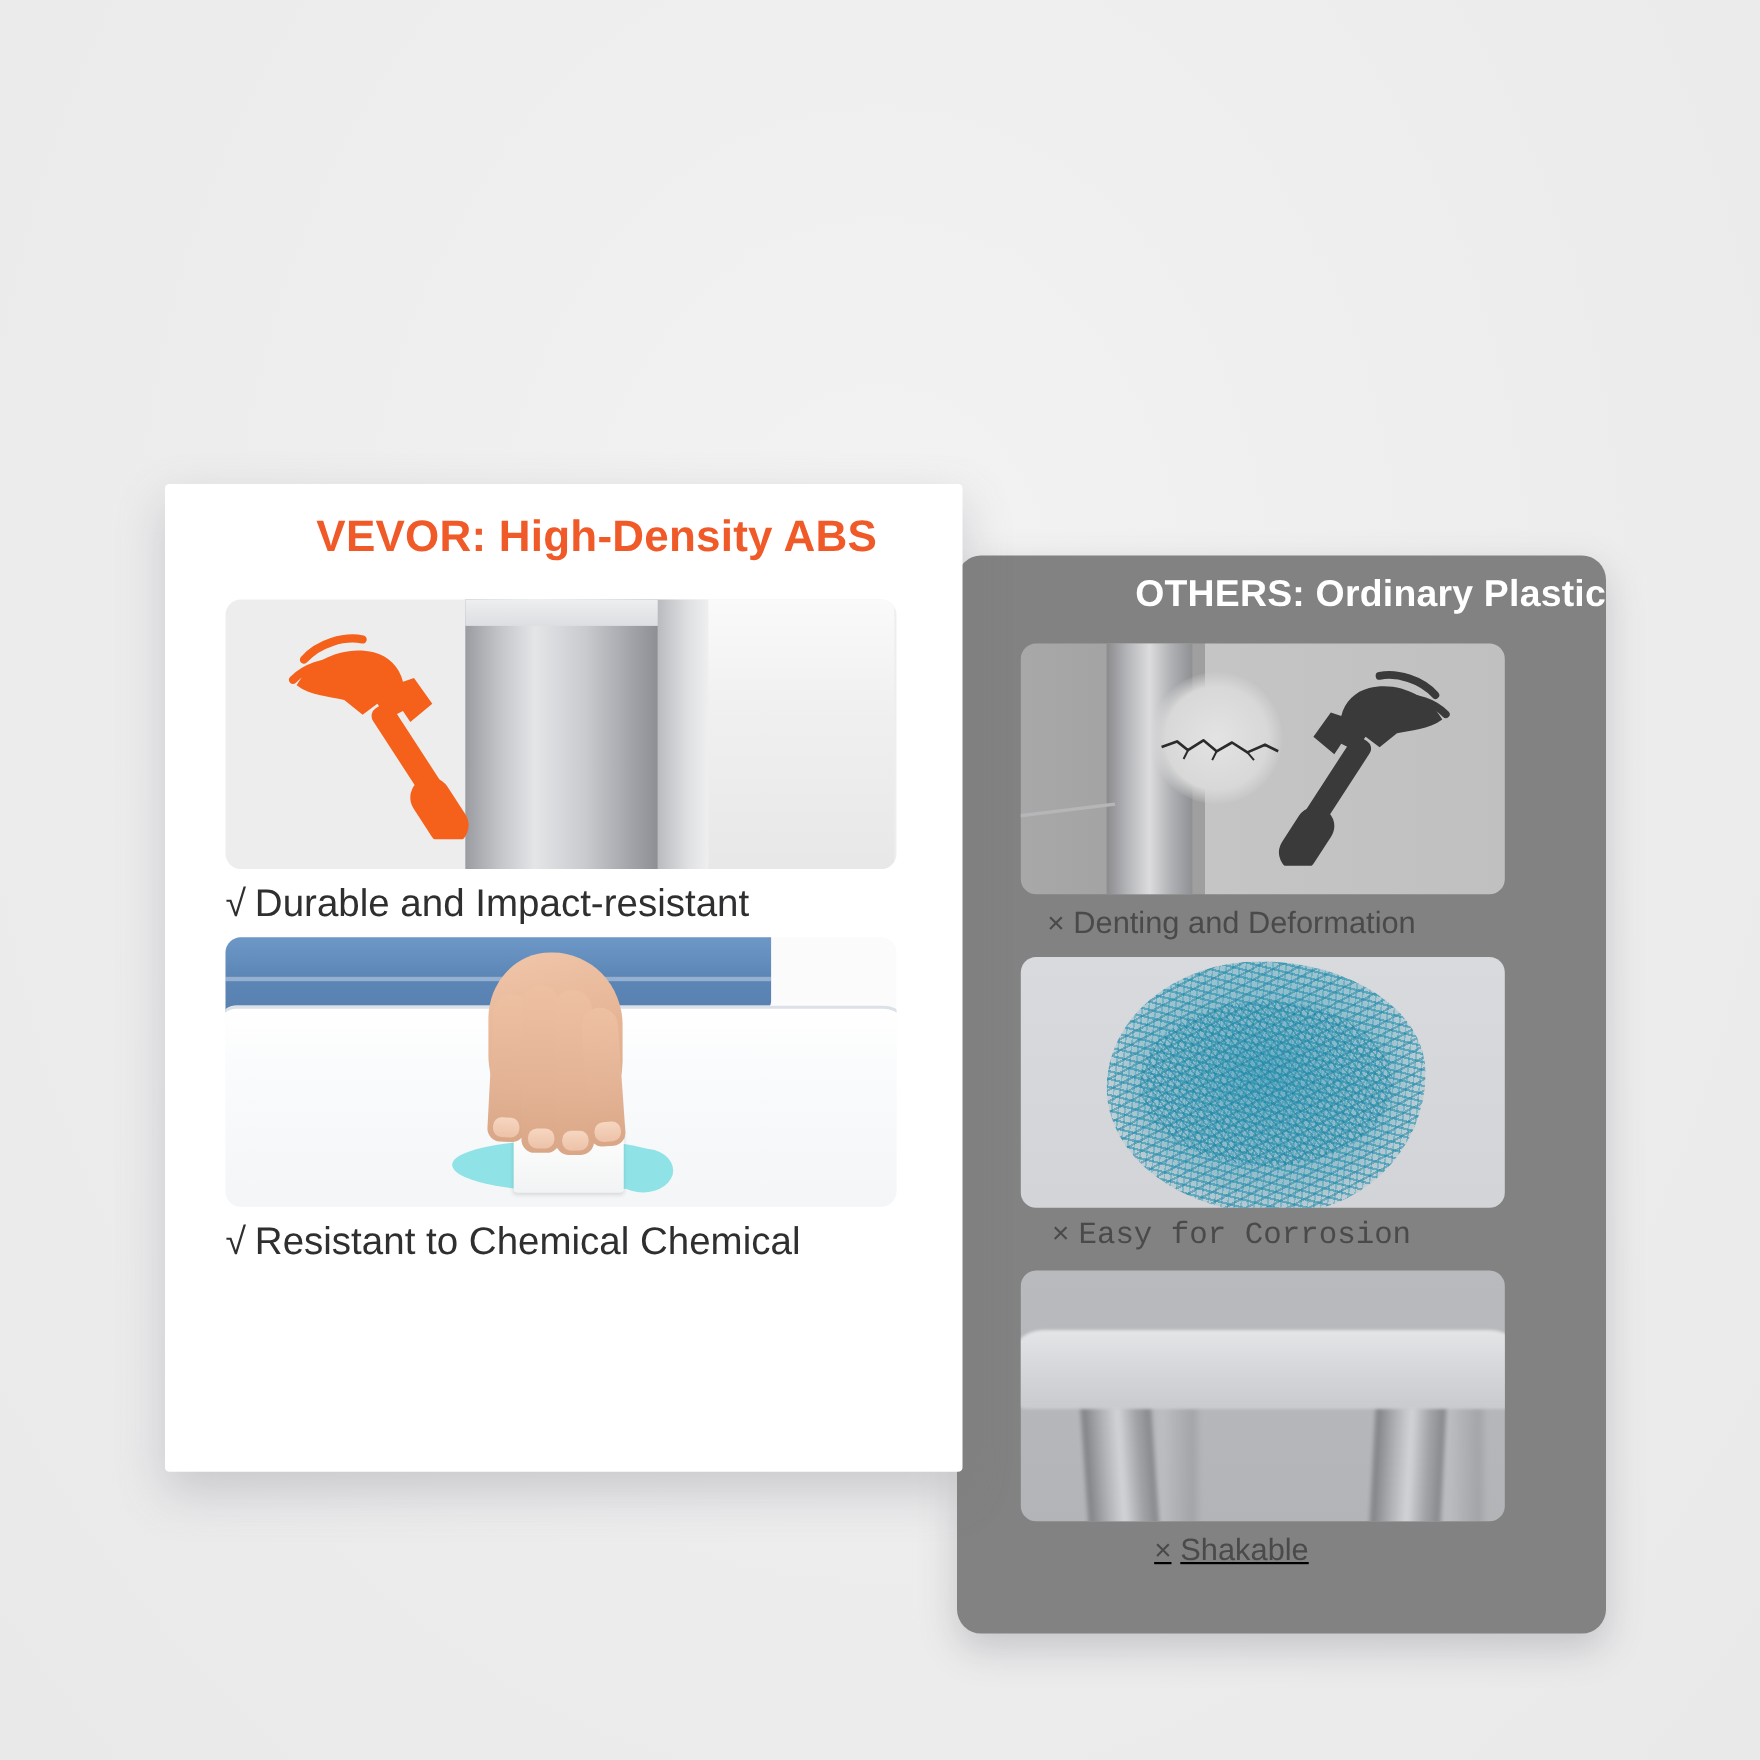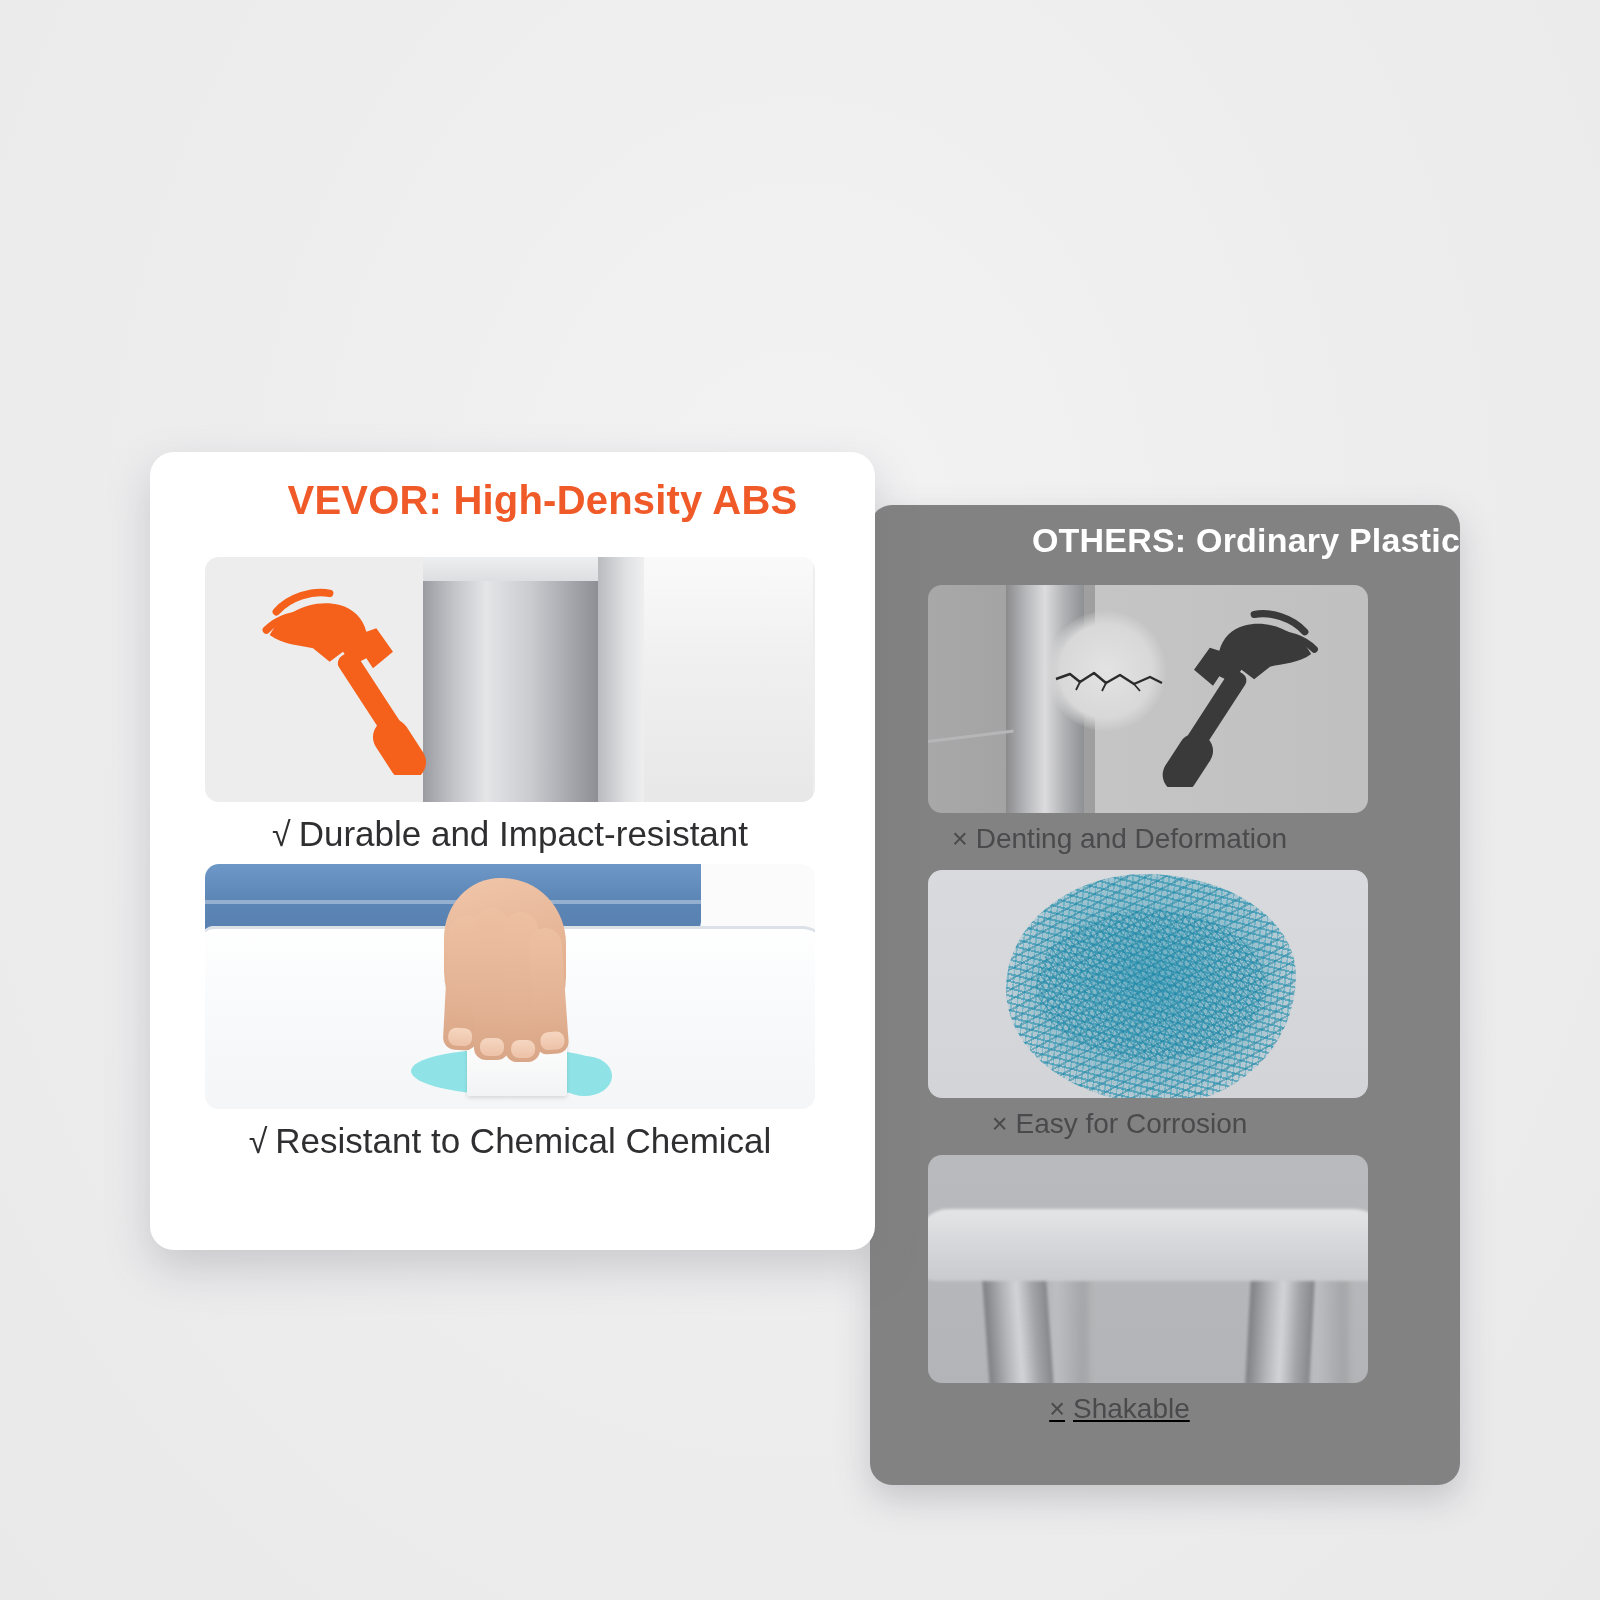--- a/index.html
+++ b/index.html
@@ -53,24 +53,24 @@
     text-align:right;
     color:#ffffff;
     font-weight:bold;
     font-size:34px;
     letter-spacing:0.2px;
     padding-left:60px;
   }
 
   .card-vevor {
     position:absolute;
-    left:150px; top:452px;
-    width:725px; height:798px;
+    left:150px; top:440px;
+    width:725px; height:898px;
     background:#ffffff;
-    border-radius:24px;
+    border-radius:4px;
     box-shadow:0 18px 44px rgba(120,120,128,0.30);
   }
   .vevor-head {
     position:absolute; left:0; top:26px; width:725px;
     text-align:center;
     color:#f05a28;
     font-weight:bold;
     font-size:40px;
     letter-spacing:0.2px;
     padding-left:60px;
@@ -80,21 +80,20 @@
   .v-item { position:absolute; left:55px; width:610px; }
   .v-photo {
     position:relative;
     width:610px; height:245px;
     border-radius:14px;
     overflow:hidden;
     background:#ececec;
   }
   .v-cap {
     margin-top:12px;
-    text-align:center;
     font-size:35px;
     color:#2f2f31;
     white-space:nowrap;
   }
   .v-cap .mk { font-size:34px; margin-right:8px; }
 
   
   .o-item { position:absolute; left:58px; width:383px; }
   .o-photo {
     position:relative;
@@ -311,21 +310,21 @@
               <g stroke="#3a3a3a" stroke-width="4.5" fill="none" stroke-linecap="round" transform="translate(120,0) scale(-1,1)">
                 <path d="M26 22 C34 13 48 9 58 11"></path>
                 <path d="M20 33 C27 26 37 23 45 24"></path>
               </g>
             </svg>
           </div>
         </div>
         <div class="o-cap"><span class="mk">×</span><span>Denting and Deformation</span></div>
       </div>
 
-      <div class="o-item" style="top:365px;">
+      <div class="o-item" style="top:365px;font-family:Liberation Mono, monospace;">
         <div class="o-photo ph-corr">
           <div class="blob"></div>
           <div class="blob2"></div>
         </div>
         <div class="o-cap"><span class="mk">×</span><span>Easy for Corrosion</span></div>
       </div>
 
       <div class="o-item" style="top:650px;text-decoration:underline;">
         <div class="o-photo ph-shake">
           <div class="sghost l"></div>

